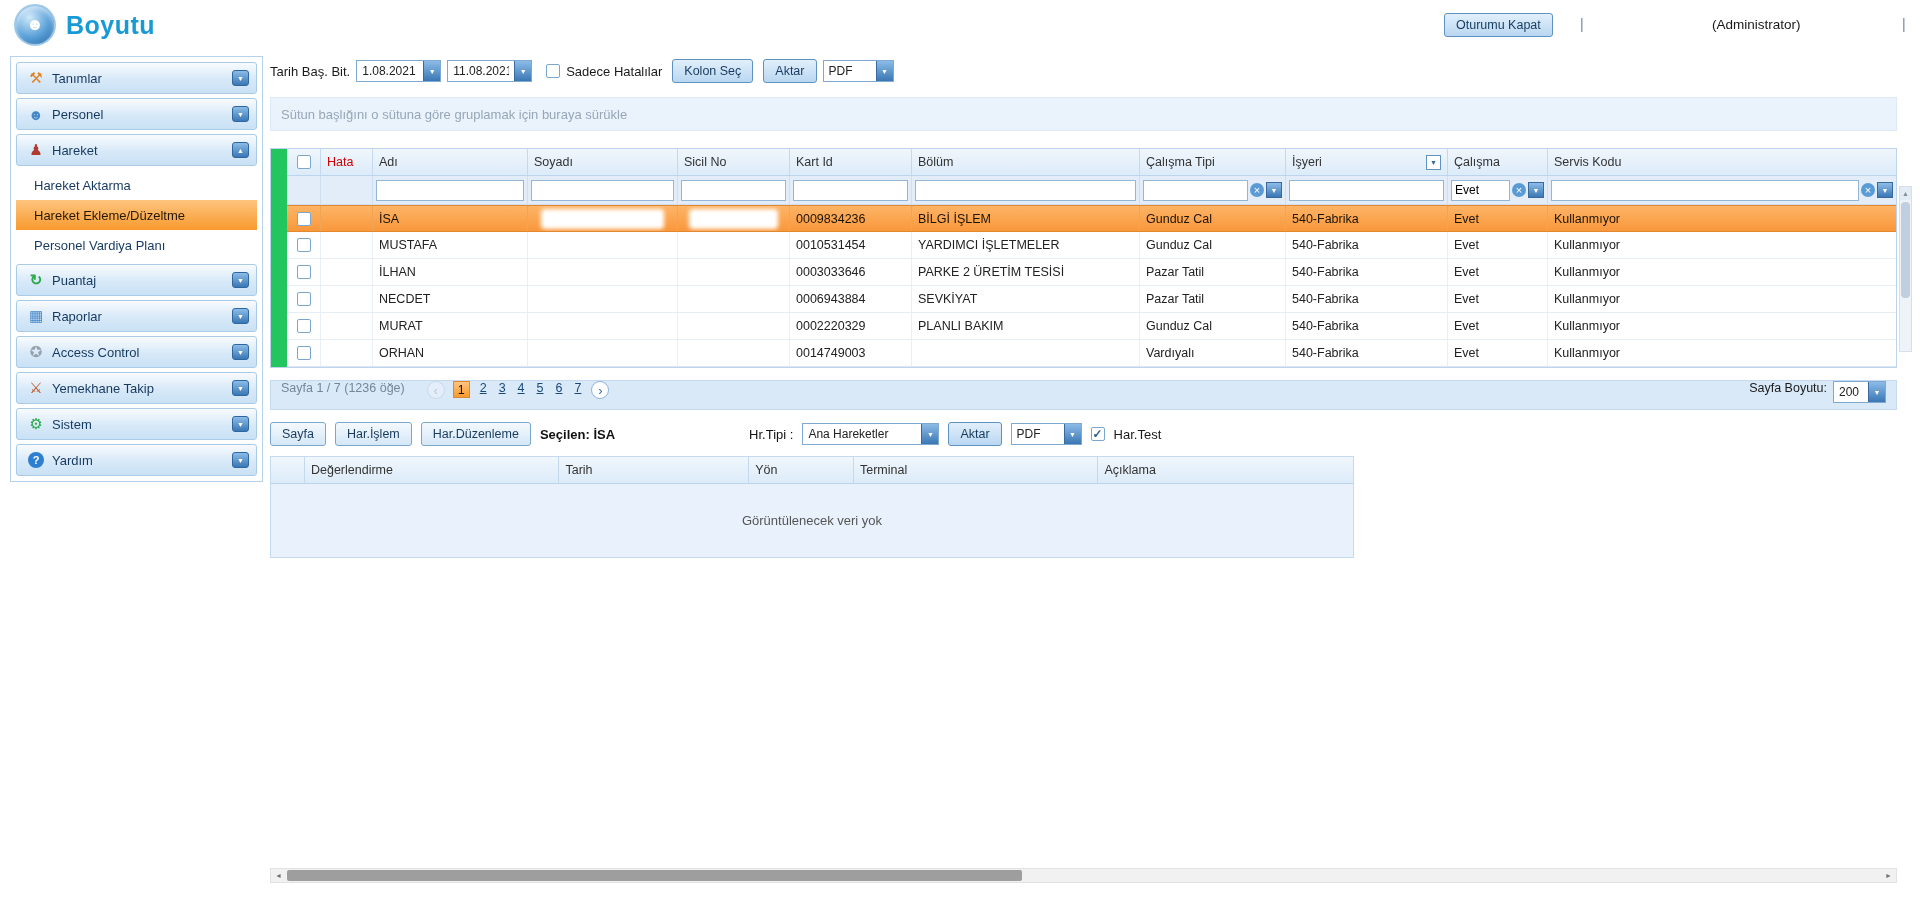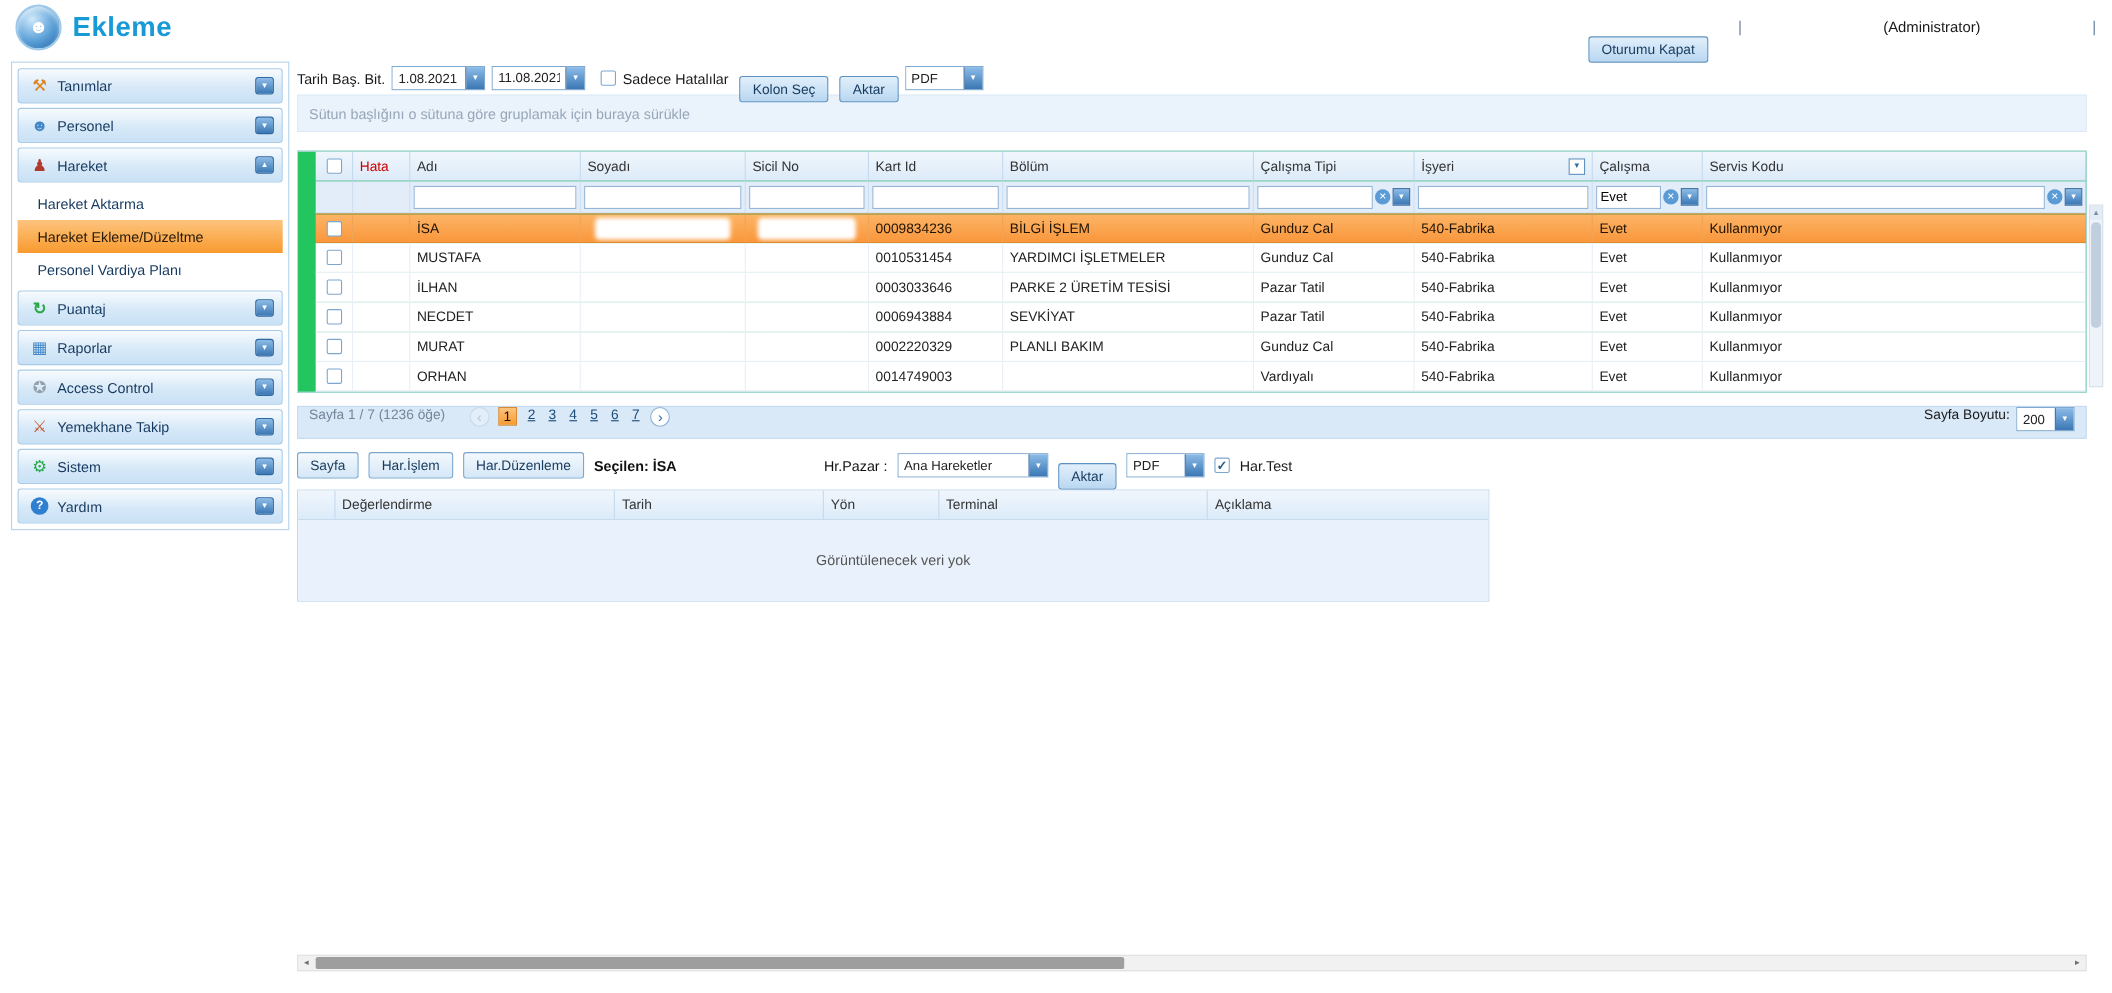--- a/index.html
+++ b/index.html
@@ -40,21 +40,21 @@
     background:linear-gradient(#8cbce8, #3a77b4); display:flex; align-items:center; justify-content:center; }
   .chev::after { content:"▼"; font-size:7px; line-height:1; }
   .chev.up::after { content:"▲"; }
   .submenu { margin:0 4px 4px 4px; background:#fff; }
   .sub-item { height:30px; display:flex; align-items:center; padding-left:18px; color:#16395f; font-size:13px; cursor:pointer; }
   .sub-item.active { background:linear-gradient(#fdc47e, #f89a2e); color:#26190a; }
 
   
   .btn { height:24px; padding:0 11px; border:1px solid #7ba7cf; border-radius:3px; color:#173b5e; font-size:12.5px;
     background:linear-gradient(#f4f9fd, #d5e7f7); display:inline-flex; align-items:center; cursor:pointer; font-family:"Liberation Sans",sans-serif; }
-  .btn.blue { background:linear-gradient(#e2effb, #b9d7f1); border-color:#5e92c0;margin-top:20px; }
+  .btn.blue { background:linear-gradient(#e2effb, #b9d7f1); border-color:#5e92c0; }
   .combo { display:inline-flex; align-items:stretch; height:22px; border:1px solid #7fa9d0; background:#fff; }
   .combo .val { padding:3px 5px; font-size:12px; color:#222; border:0; outline:none; font-family:"Liberation Sans",sans-serif; background:#fff; }
   .combo .dd { width:17px; border-left:1px solid #39699e; background:linear-gradient(#8cbce8, #3a77b4); color:#fff;
     display:flex; align-items:center; justify-content:center; cursor:pointer; }
   .combo .dd::after { content:"▼"; font-size:7px; }
   .cbx { width:14px; height:14px; border:1px solid #7ba7cf; border-radius:2px; background:#fff; display:inline-flex;
     align-items:center; justify-content:center; cursor:pointer; flex:0 0 14px; }
   .cbx.checked::after { content:"✓"; color:#2b5d8c; font-size:12px; font-weight:bold; line-height:1; }
   .xclear { width:14px; height:14px; border-radius:50%; background:#5b9bd5; color:#fff; display:inline-flex; align-items:center;
     justify-content:center; margin:0 2px; cursor:pointer; flex:0 0 14px; }
@@ -65,21 +65,21 @@
 
   
   .main { position:absolute; left:270px; top:56px; width:1627px; }
   .toolbar1 { height:30px; display:flex; align-items:center; gap:6px; }
   .lbl { color:#1a1a1a; font-size:13px; }
   .combo.date .val { width:66px; }
   .combo.fmt .val { width:52px; }
   .toolbar1 .cbx { margin-left:8px; }
   .toolbar1 .btn { margin-left:4px; }
 
-  .group-bar { margin-top:0; height:34px; background:#eaf3fc; border:1px solid #ddeaf8; display:flex; align-items:center;
+  .group-bar { margin-top:11px; height:34px; background:#eaf3fc; border:1px solid #ddeaf8; display:flex; align-items:center;
     padding-left:10px; color:#97a6b8; font-size:13px; }
 
   
   .grid { position:relative; margin-top:17px; border:1px solid #bcd4ec; background:#22c55e;padding-left:16px; }
   .g-head { display:flex; height:27px; background:linear-gradient(#f0f6fc, #dcebf9); border-bottom:1px solid #bcd4ec; }
   .hc { display:flex; align-items:center; padding:0 6px; font-size:12.5px; color:#333; border-right:1px solid #c5d9ee; cursor:pointer; }
   .hc.red { color:#d00000; }
   .hdd { width:15px; height:15px; margin-left:auto; border:1px solid #5e92c0; background:#fff; color:#2f6da8;
     display:flex; align-items:center; justify-content:center; cursor:pointer; }
   .hdd::after { content:"▼"; font-size:7px; }
@@ -154,21 +154,21 @@
 </head>
 <body>
 
 <div class="app">
 
   <div class="header">
     <div class="logo">
       <div class="logo-circle">
           <span>☻</span>
         </div>
-      <div class="logo-text">Ekleme</div>
+      <div class="logo-text">Boyutu</div>
     </div>
     <button class="btn blue logout">Oturumu Kapat</button>
     <span class="pipe p1">|</span>
     <span class="admin">(Administrator)</span>
     <span class="pipe p2">|</span>
   </div>
 
   <div class="sidebar">
     <div class="menu-item">
       <span class="mi ic-tanimlar">⚒</span>
@@ -452,21 +452,21 @@
         <span class="val">200</span>
         <span class="dd"></span>
       </div>
     </div>
 
     <div class="toolbar2">
       <button class="btn">Sayfa</button>
       <button class="btn">Har.İşlem</button>
       <button class="btn">Har.Düzenleme</button>
       <span class="sel-lbl">Seçilen: İSA</span>
-      <span class="hr-lbl">Hr.Pazar :</span>
+      <span class="hr-lbl">Hr.Tipi :</span>
       <div class="combo hr">
         <span class="val">Ana Hareketler</span>
         <span class="dd"></span>
       </div>
       <button class="btn blue">Aktar</button>
       <div class="combo fmt">
         <span class="val">PDF</span>
         <span class="dd"></span>
       </div>
       <span class="cbx checked"></span>

